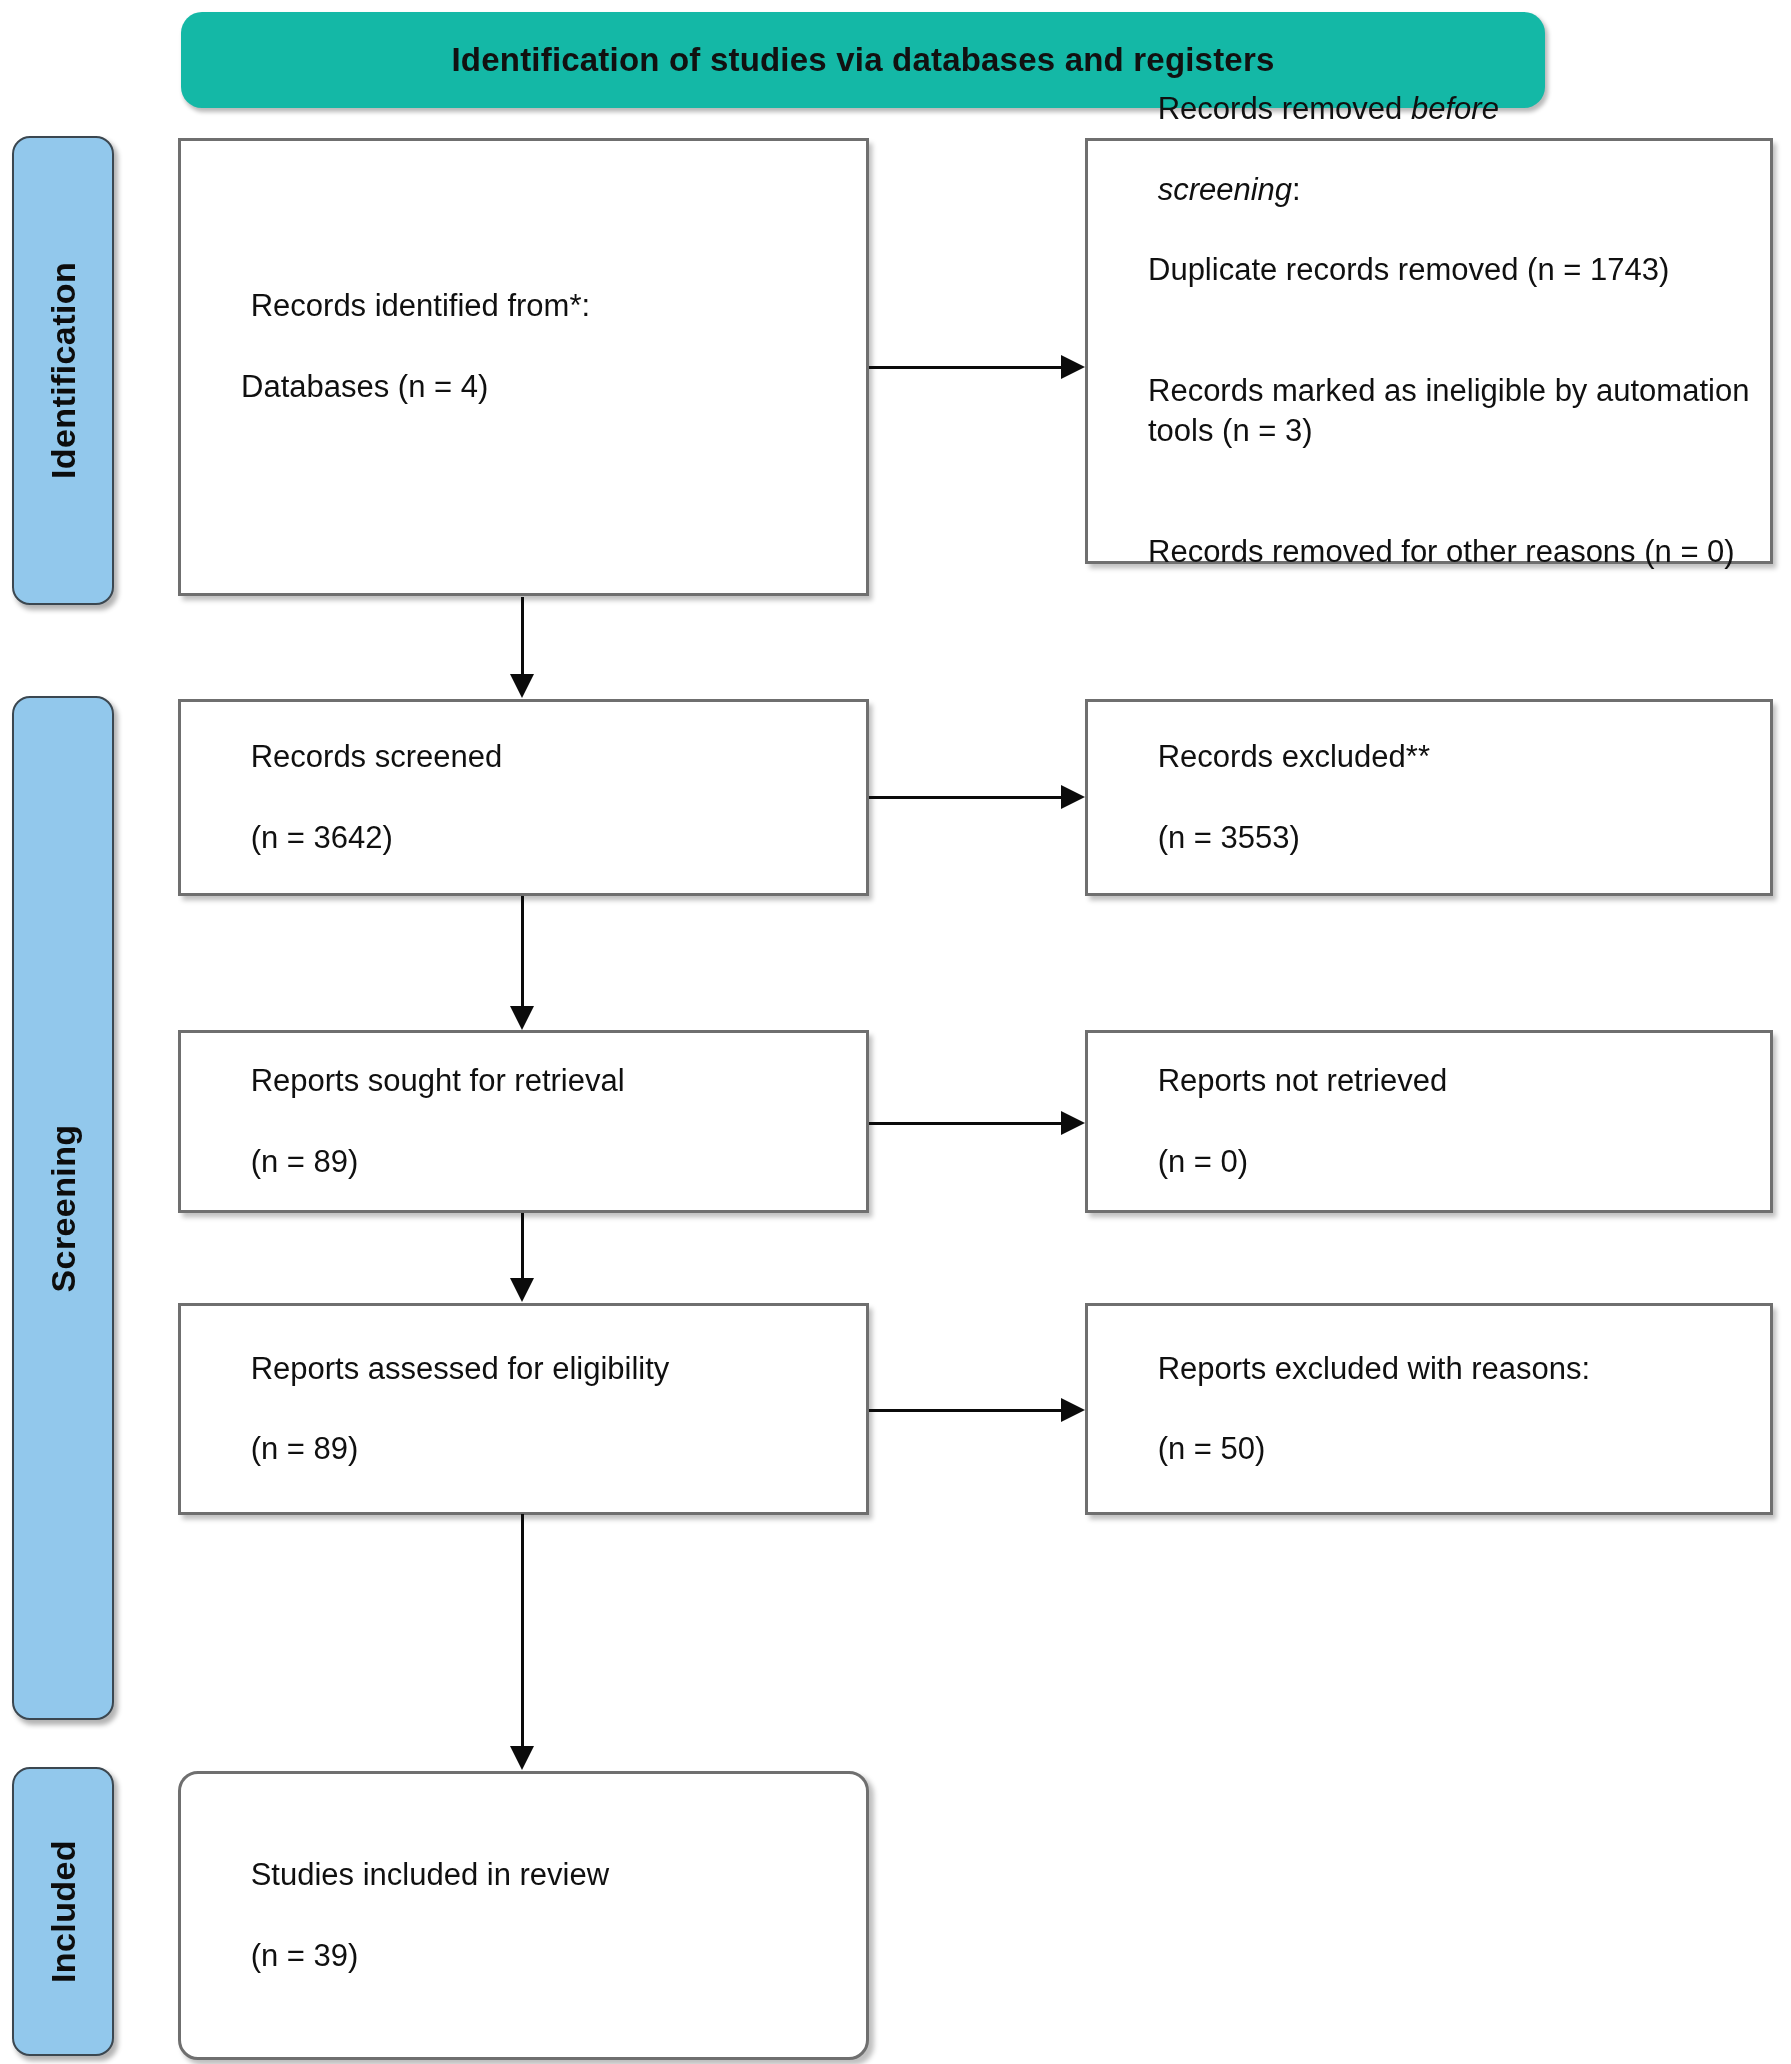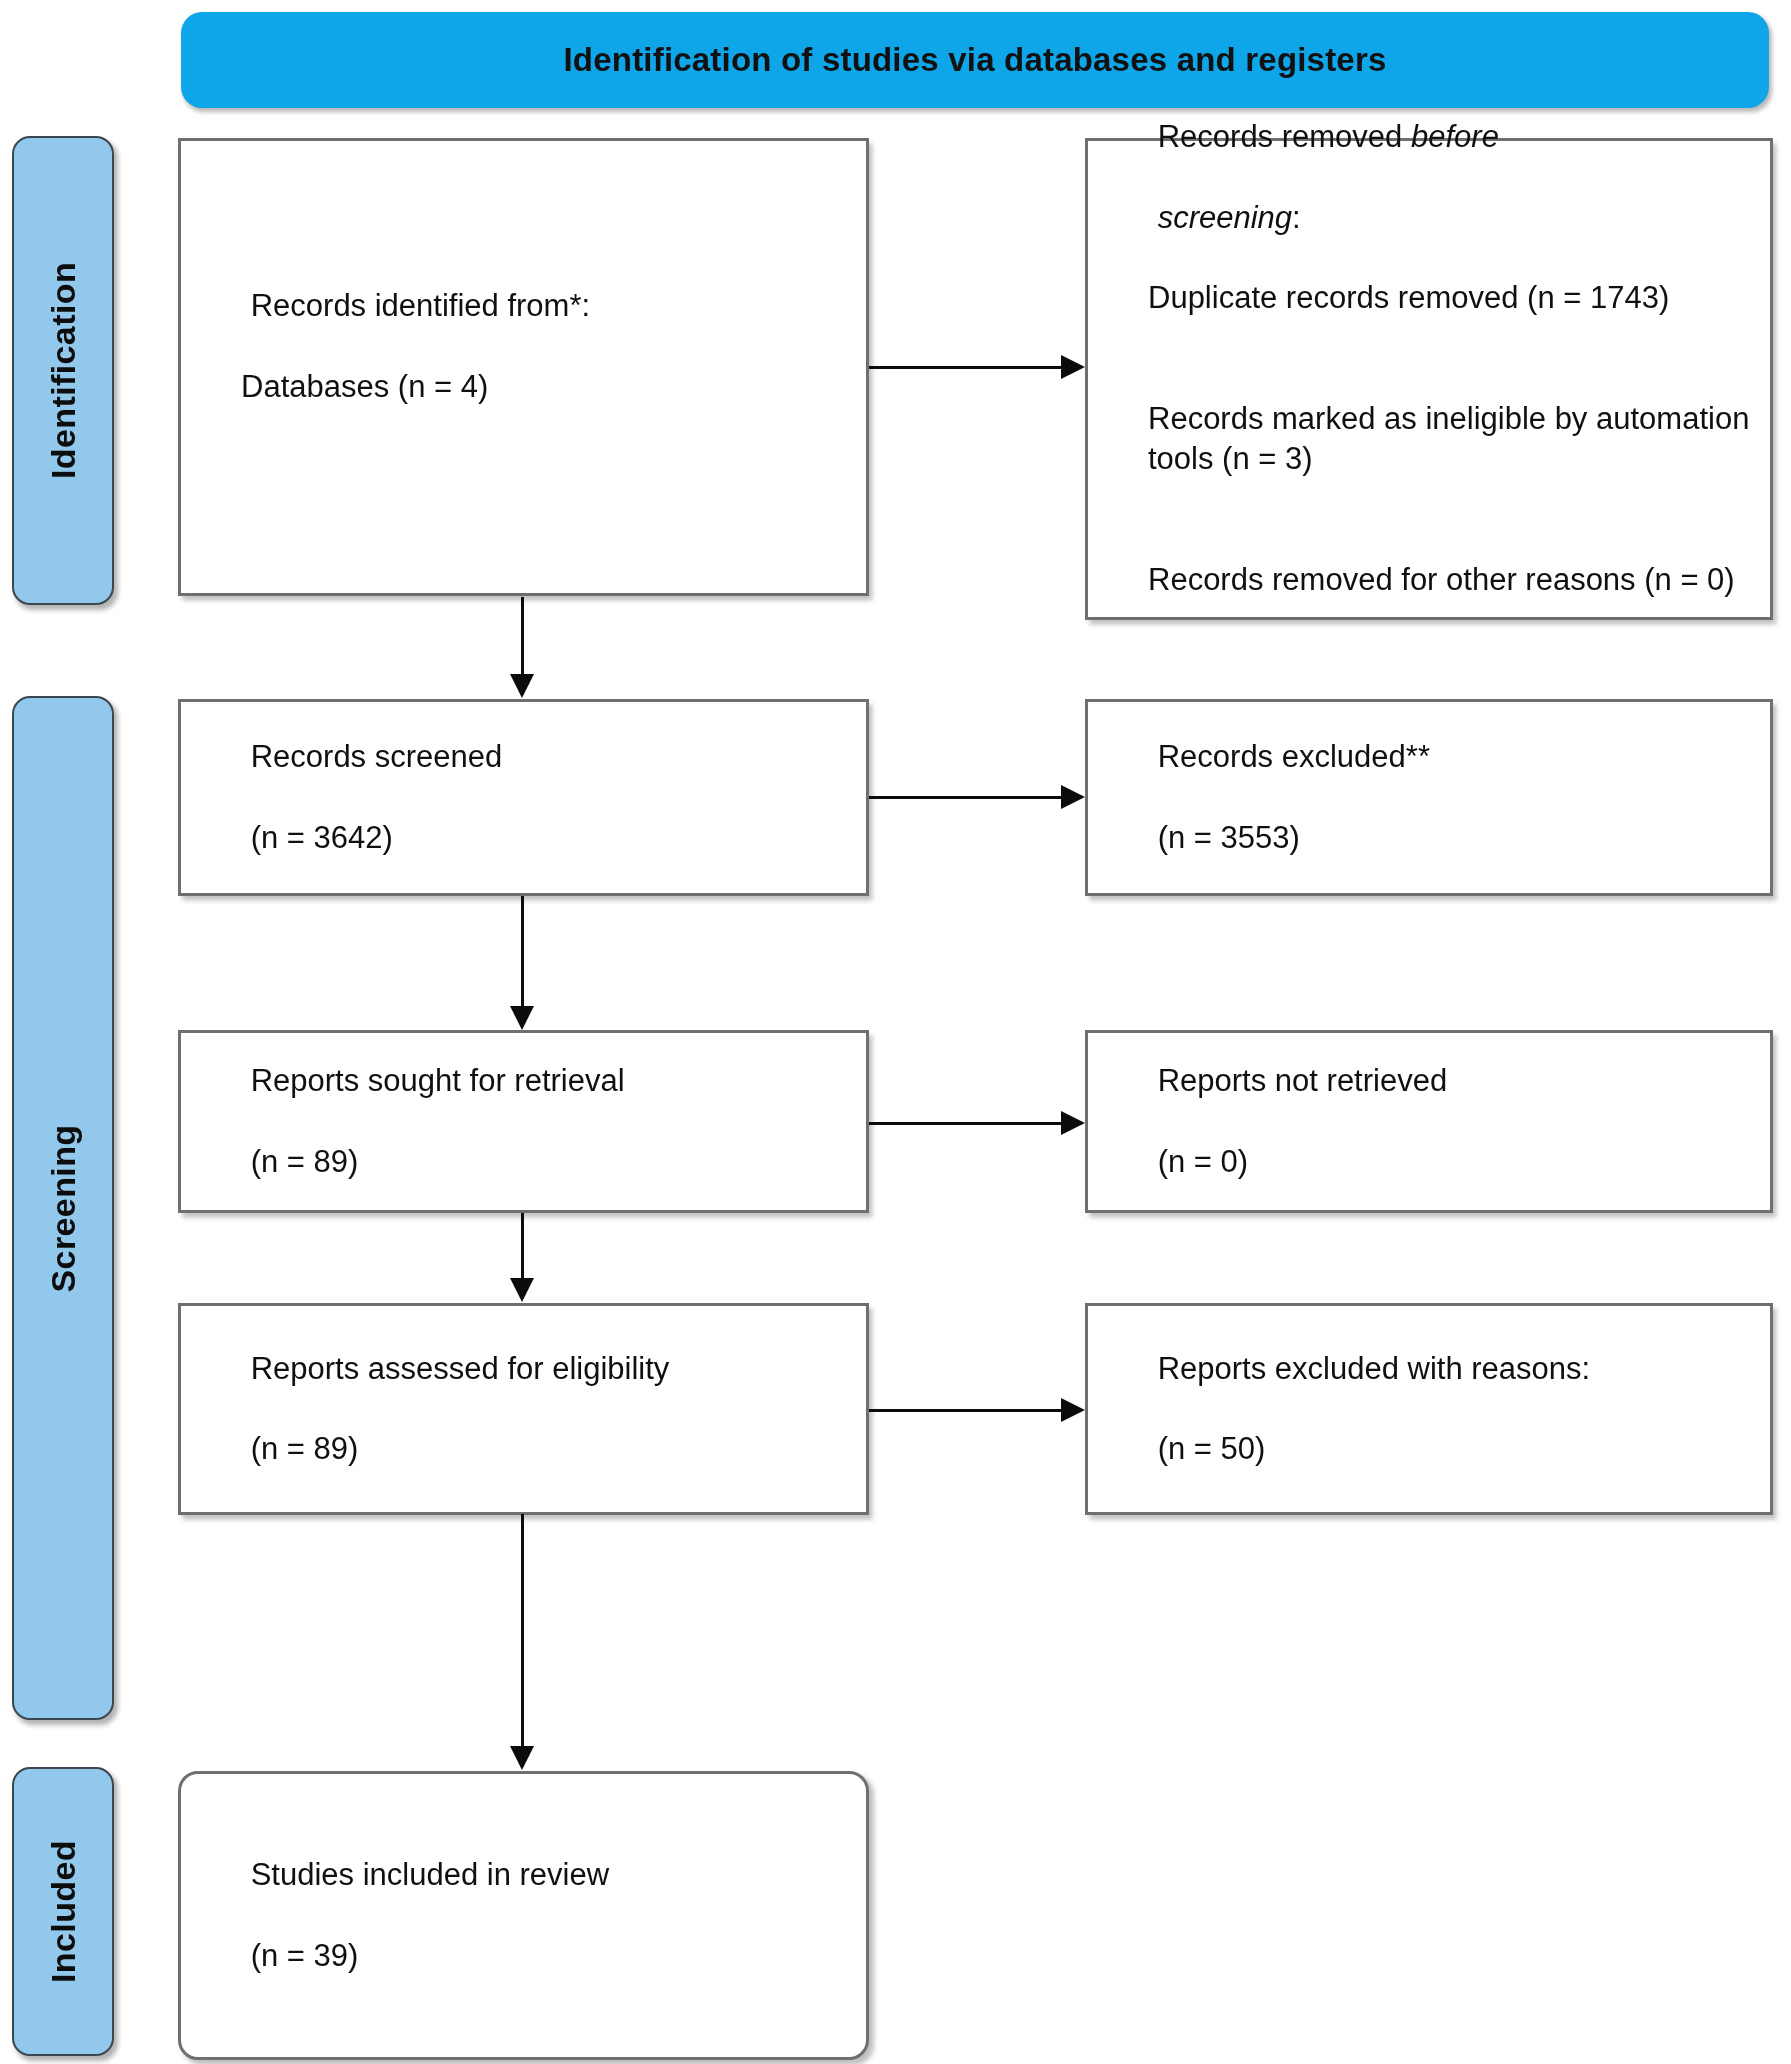--- a/index.html
+++ b/index.html
@@ -5,22 +5,22 @@
   html,body{margin:0;padding:0;background:#ffffff;}
   body{
     width:1791px;height:2064px;position:relative;overflow:hidden;
     font-family:"Liberation Sans","DejaVu Sans",sans-serif;
     -webkit-font-smoothing:antialiased;
   }
   .canvas{position:absolute;inset:0;}
 
   
   .header-bar{
-    position:absolute;left:181px;top:12.2px;width:1588px;height:96px;
-    background:#0ea5e9;border-radius:21px;
+    position:absolute;left:181px;top:12.2px;width:1364px;height:96px;
+    background:#14b8a6;border-radius:21px;
     box-shadow:2.4px 3.3px 4.1px rgba(0,0,0,.28);
     display:flex;align-items:center;justify-content:center;
   }
   .header-bar .title{
     font-size:33px;font-weight:bold;color:#111;letter-spacing:0.2px;white-space:nowrap;
   }
 
   
   .stage-pill{
     position:absolute;left:12.2px;width:98px;
@@ -45,21 +45,21 @@
     display:flex;align-items:center;
   }
   .flow-box .btext{
     padding:0 18px;font-size:31px;line-height:1.30;color:#101010;width:100%;
     white-space:pre-wrap;
   }
   .flow-box .btext .ind{display:block;padding-left:42px;}
   .flow-box .btext em{font-style:italic;}
 
   #box-identified   {left:178px;top:138px; width:691px;height:458px;}
-  #box-removed      {left:1085px;top:138px;width:688px;height:482px;}
+  #box-removed      {left:1085px;top:138px;width:688px;height:426px;}
   #box-screened     {left:178px;top:699px; width:691px;height:197px;}
   #box-excluded     {left:1085px;top:699px;width:688px;height:197px;}
   #box-sought       {left:178px;top:1030px;width:691px;height:183px;}
   #box-notretrieved {left:1085px;top:1030px;width:688px;height:183px;}
   #box-assessed     {left:178px;top:1303px;width:691px;height:212px;}
   #box-excluded-rsn {left:1085px;top:1303px;width:688px;height:212px;}
   #box-included     {left:178px;top:1771px;width:691px;height:289px;border-radius:20px;}
 
   
   .arrow{position:absolute;}

